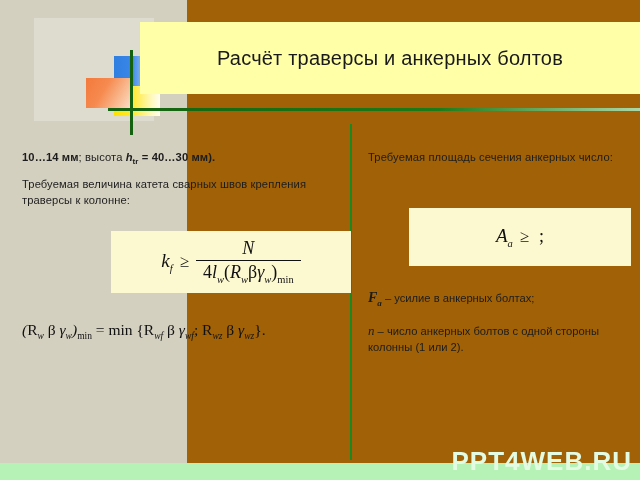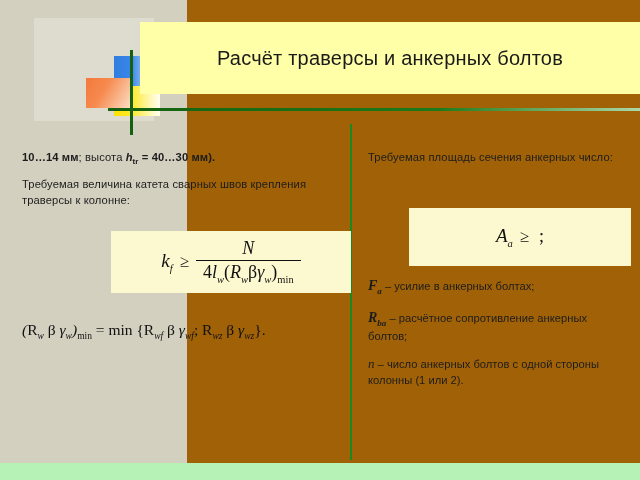--- a/index.html
+++ b/index.html
@@ -98,21 +98,21 @@
   .fml .rel{font-size:17px;font-style:normal;margin:0 7px;}
   .frac{display:inline-flex;flex-direction:column;align-items:center;line-height:1.08;}
   .frac .num{font-size:18px;padding:0 7px 1px 7px;}
   .frac .bar{height:1.4px;background:#111;width:100%;}
   .frac .den{font-size:18px;padding:2px 7px 0 7px;}
   .fml sub{font-size:10.5px;}
   .fml .up{font-style:normal;}
   .fml .tail{font-size:18px;font-style:normal;margin-left:3px;}
 
   
-  .legend{font-size:11.2px;color:#1c1c1c;line-height:1.42;margin:0 0 10px 0;}
+  .legend{font-size:11.2px;color:#1c1c1c;line-height:1.42;margin:12px 0 10px 0;}
   .legend .sym{font-family:"Liberation Serif",serif;font-style:italic;font-size:14px;font-weight:bold;}
   .legend .sym sub{font-size:9px;}
   .legend .symn{font-family:"Liberation Serif",serif;font-style:italic;font-size:13px;}
 
   
   .wm-strip{
     position:absolute;left:0;bottom:0;width:640px;height:17px;
     background:#b6f2b6;
   }
   .wm-text{
@@ -178,20 +178,20 @@
     <span class="fml">
       <span class="lhs"><span>A</span><sub>a</sub></span>
       <span class="rel">≥</span>
       <span class="tail">;</span>
     </span>
   </div>
 
   <div style="position:absolute;left:368px;top:276px;width:258px;">
     <p class="legend"><span class="sym"><span>F</span><sub>a</sub></span><span> – усилие в анкерных болтах;</span></p>
 
-    <p class="legend"><span class="sym"><span>R</span><sub>ba</sub></span><span> – расчётное сопротивление анкерных болтов;</span></p>
 
     <p class="legend"><span class="symn">n</span><span> – число анкерных болтов с одной стороны колонны (1 или 2).</span></p>
   </div>
 
   <div class="wm-strip"></div>
+  <div class="wm-text">PPT4WEB.RU</div>
 
 </div>
 
 </body></html>

